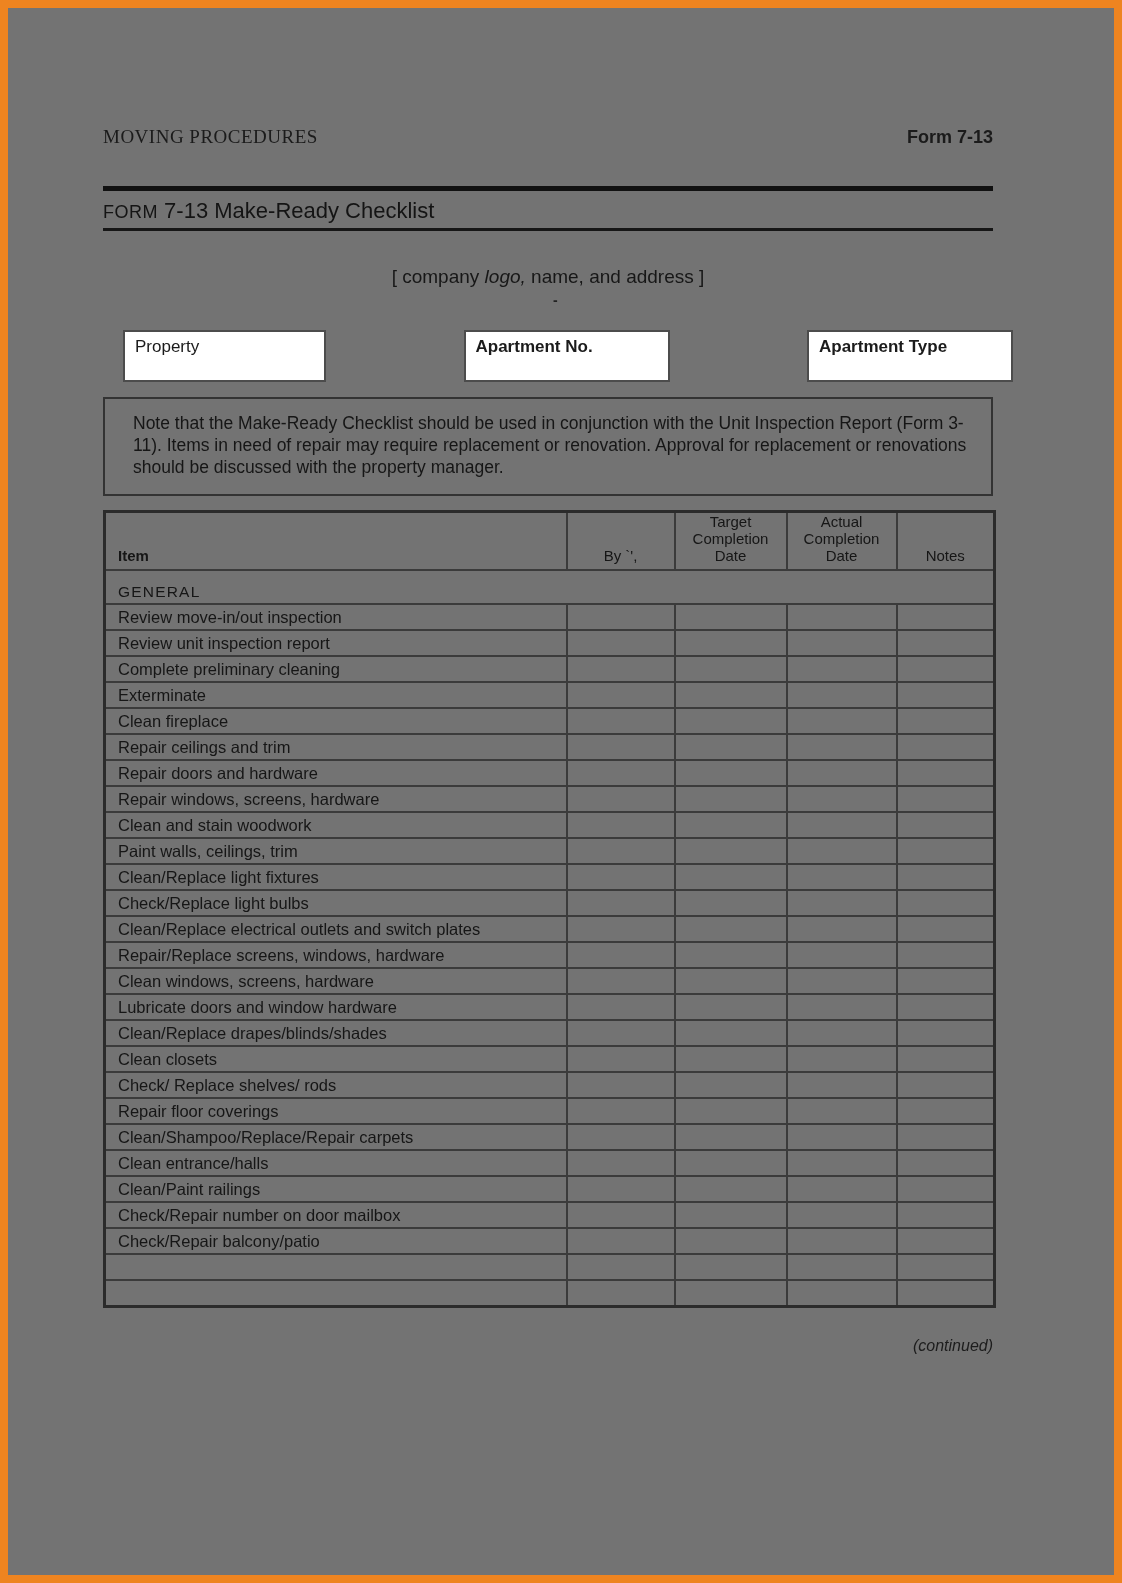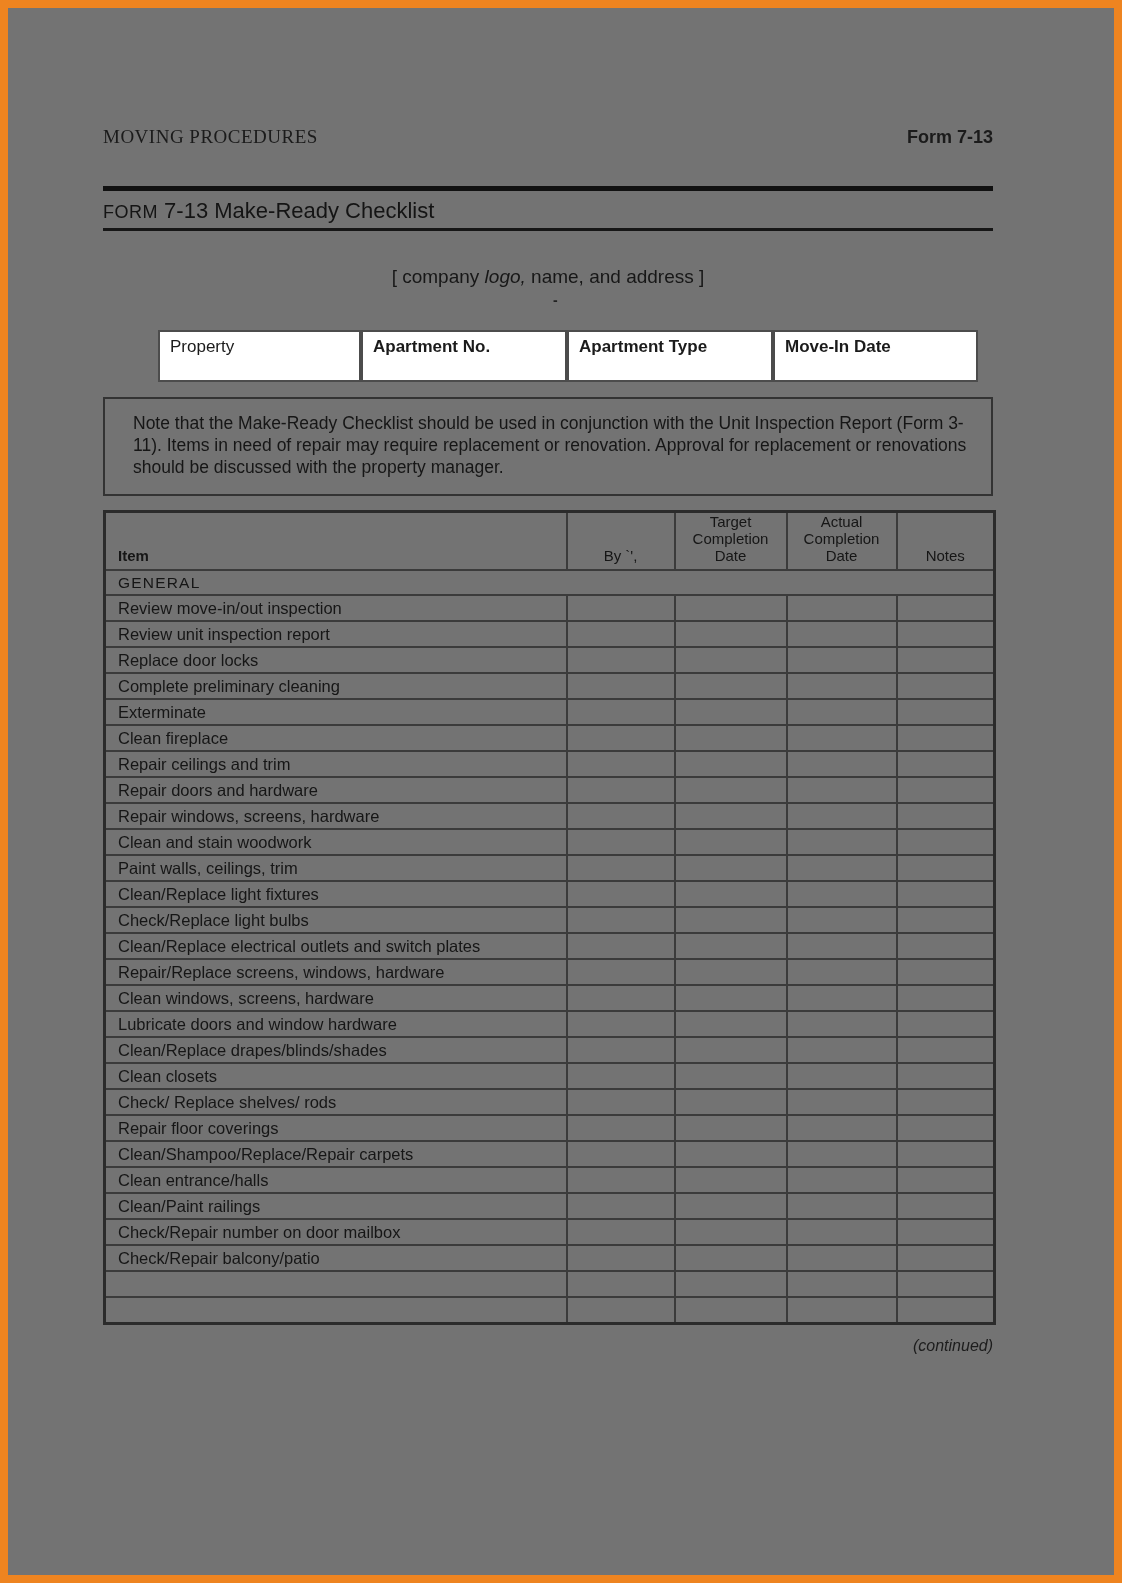--- a/index.html
+++ b/index.html
@@ -40,21 +40,21 @@
   }
   .company-line .it { font-style:italic; }
   .stray-dash {
     position:absolute; left:545px; top:284px; width:20px;
     font-size:14px; font-weight:bold; color:#222;
   }
 
   
   .field-row {
     position:absolute; left:95px; top:322px; width:890px;
-    display:flex; justify-content:center;padding-left:20px;
+    display:flex; justify-content:space-between;padding-left:20px;
   }
   .field-box {
     box-sizing:border-box; height:52px; border:2px solid #4c4c4c;
     padding:5px 0 0 10px; font-size:17px; background:#fff;
   }
   .fb0 { width:203px; font-weight:normal; }
   .fb1 { width:206px; font-weight:bold; }
   .fb2 { width:206px; font-weight:bold; }
   .fb3 { width:205px; font-weight:bold; }
 
@@ -84,21 +84,21 @@
 
   tr.head th {
     height:57px; vertical-align:bottom; padding:0 2px 5px 2px;
     font-size:15px; line-height:17px; text-align:center; white-space:normal;
   }
   tr.head th.h-item { text-align:left; padding-left:12px; font-weight:bold; }
   tr.head th.h-by   { font-weight:normal; white-space:pre; }
   tr.head th.h-bold { font-weight:normal; }
 
   tr.section td {
-    height:25px; padding:2px 0 2px 12px; vertical-align:middle;
+    height:25px; padding:12px 0 2px 12px; vertical-align:middle;
     font-size:15.5px; letter-spacing:1.2px; font-weight:normal;
   }
   tr.item-row td { height:26px; padding:0; vertical-align:middle; }
   tr.item-row td.c-item { padding-left:12px; }
 
   .continued {
     position:absolute; left:95px; top:1329px; width:890px;
     text-align:right; font-style:italic; font-size:16px; color:#1d1d1d;
   }
 </style>
@@ -118,21 +118,20 @@
 
   <div class="rule-thin"></div>
 
   <div class="company-line"><span>[ company </span><span class="it">logo,</span><span> name, and address ]</span></div>
   <div class="stray-dash">-</div>
 
   <div class="field-row">
     <div class="field-box fb0"><span>Property</span></div>
     <div class="field-box fb1"><span>Apartment No.</span></div>
     <div class="field-box fb2"><span>Apartment Type</span></div>
-    <div class="field-box fb3"><span>Move-In Date</span></div>
   </div>
 
   <div class="note-box">
     <span>Note that the Make-Ready Checklist should be used in conjunction with the Unit Inspection Report (Form 3-11). Items in need of repair may require replacement or renovation. Approval for replacement or renovations should be discussed with the property manager.</span>
   </div>
 
   <div class="tbl-wrap">
     <table class="checklist">
       <colgroup>
         <col class="c-item">
@@ -164,27 +163,20 @@
           </tr>
 
           <tr class="item-row">
             <td class="c-item">Review unit inspection report</td>
             <td class="c-by"></td>
             <td class="c-target"></td>
             <td class="c-actual"></td>
             <td class="c-notes"></td>
           </tr>
 
-          <tr class="item-row">
-            <td class="c-item">Replace door locks</td>
-            <td class="c-by"></td>
-            <td class="c-target"></td>
-            <td class="c-actual"></td>
-            <td class="c-notes"></td>
-          </tr>
 
           <tr class="item-row">
             <td class="c-item">Complete preliminary cleaning</td>
             <td class="c-by"></td>
             <td class="c-target"></td>
             <td class="c-actual"></td>
             <td class="c-notes"></td>
           </tr>
 
           <tr class="item-row">

